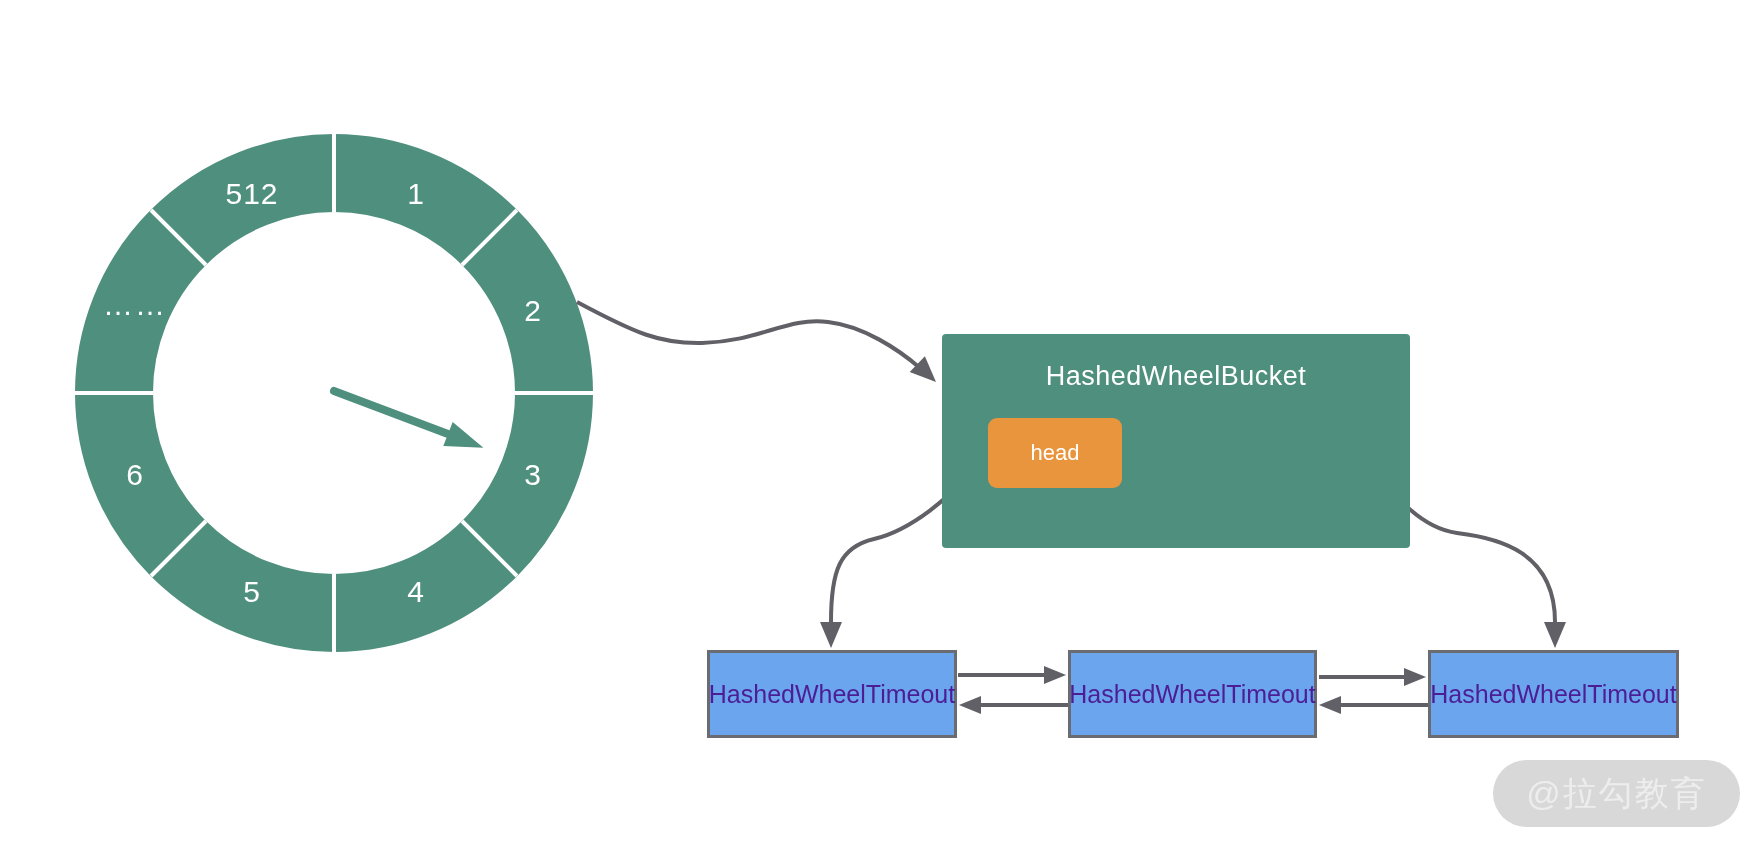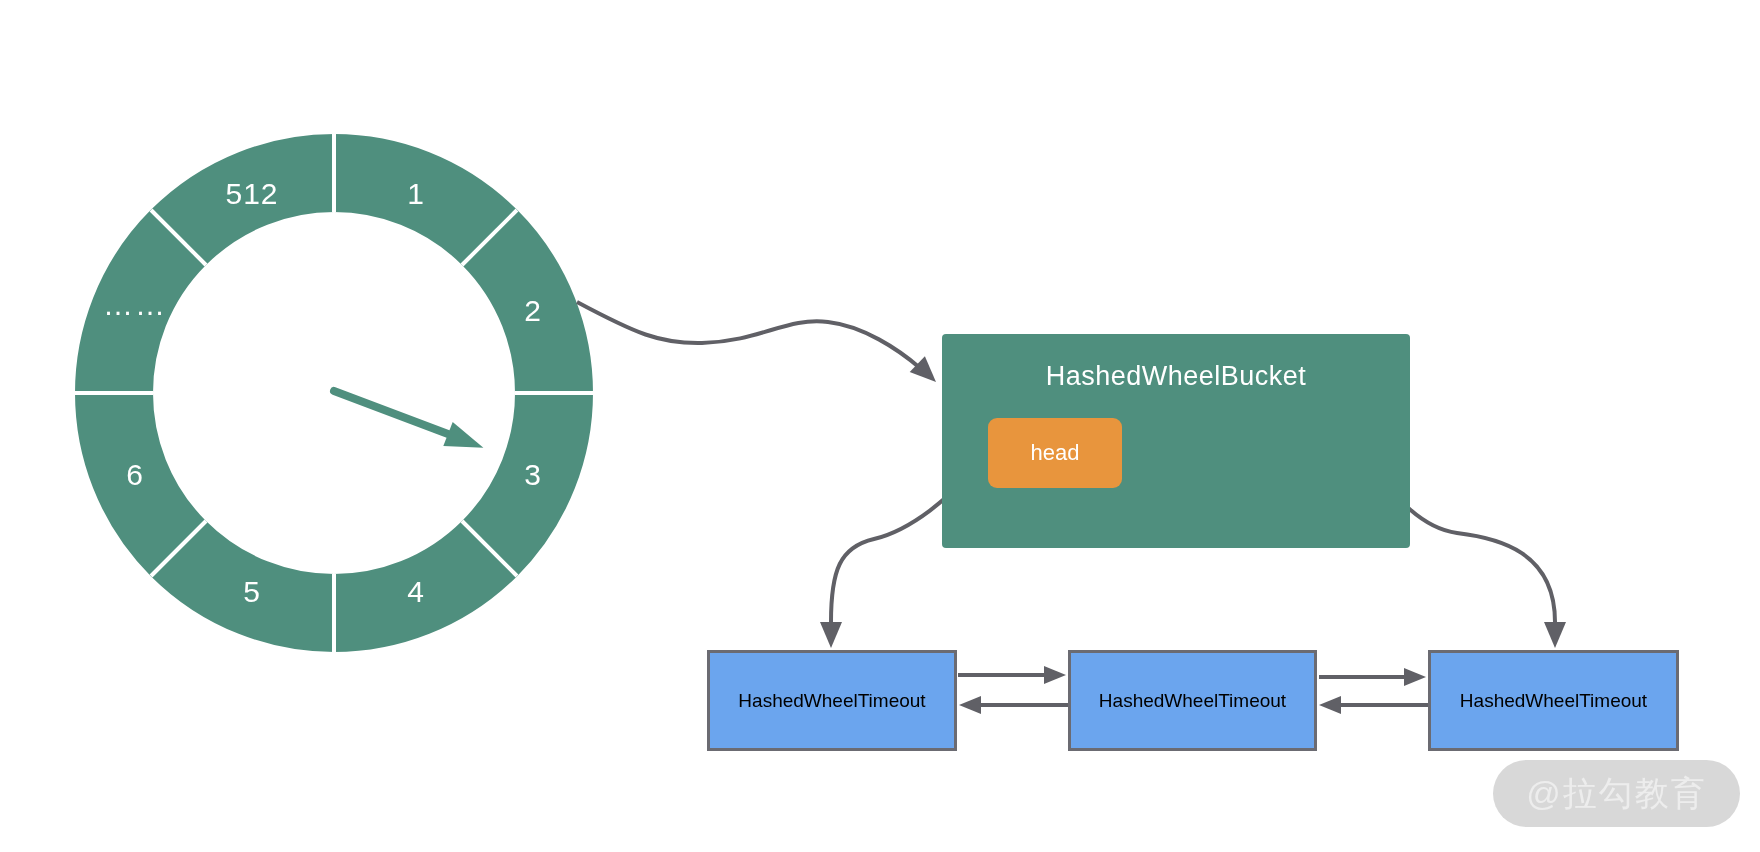--- a/index.html
+++ b/index.html
@@ -55,27 +55,27 @@
     display: flex; align-items: center; justify-content: center;
     color: #ffffff;
     font-size: 22px;
   }
   .endpoint.head { left: 46px; }
   .endpoint.tail { left: 285px; width: 135px; }
   
   .timeout-node {
     position: absolute;
     top: 650px;
-    height: 101px;
+    height: 88px;
     box-sizing: border-box;
     background: #6BA5EE;
     border: 3px solid #6B6B72;
     display: flex; align-items: center; justify-content: center;
-    color: #000000;
-    font-size: 19px;
+    color: #4c1d95;
+    font-size: 25px;
     z-index: 2;
     white-space: nowrap;
   }
   .timeout-node.n1 { left: 707px;  width: 250px; }
   .timeout-node.n2 { left: 1068px; width: 249px; }
   .timeout-node.n3 { left: 1428px; width: 251px; }
   
   .watermark {
     position: absolute;
     left: 1493px; top: 760px;

